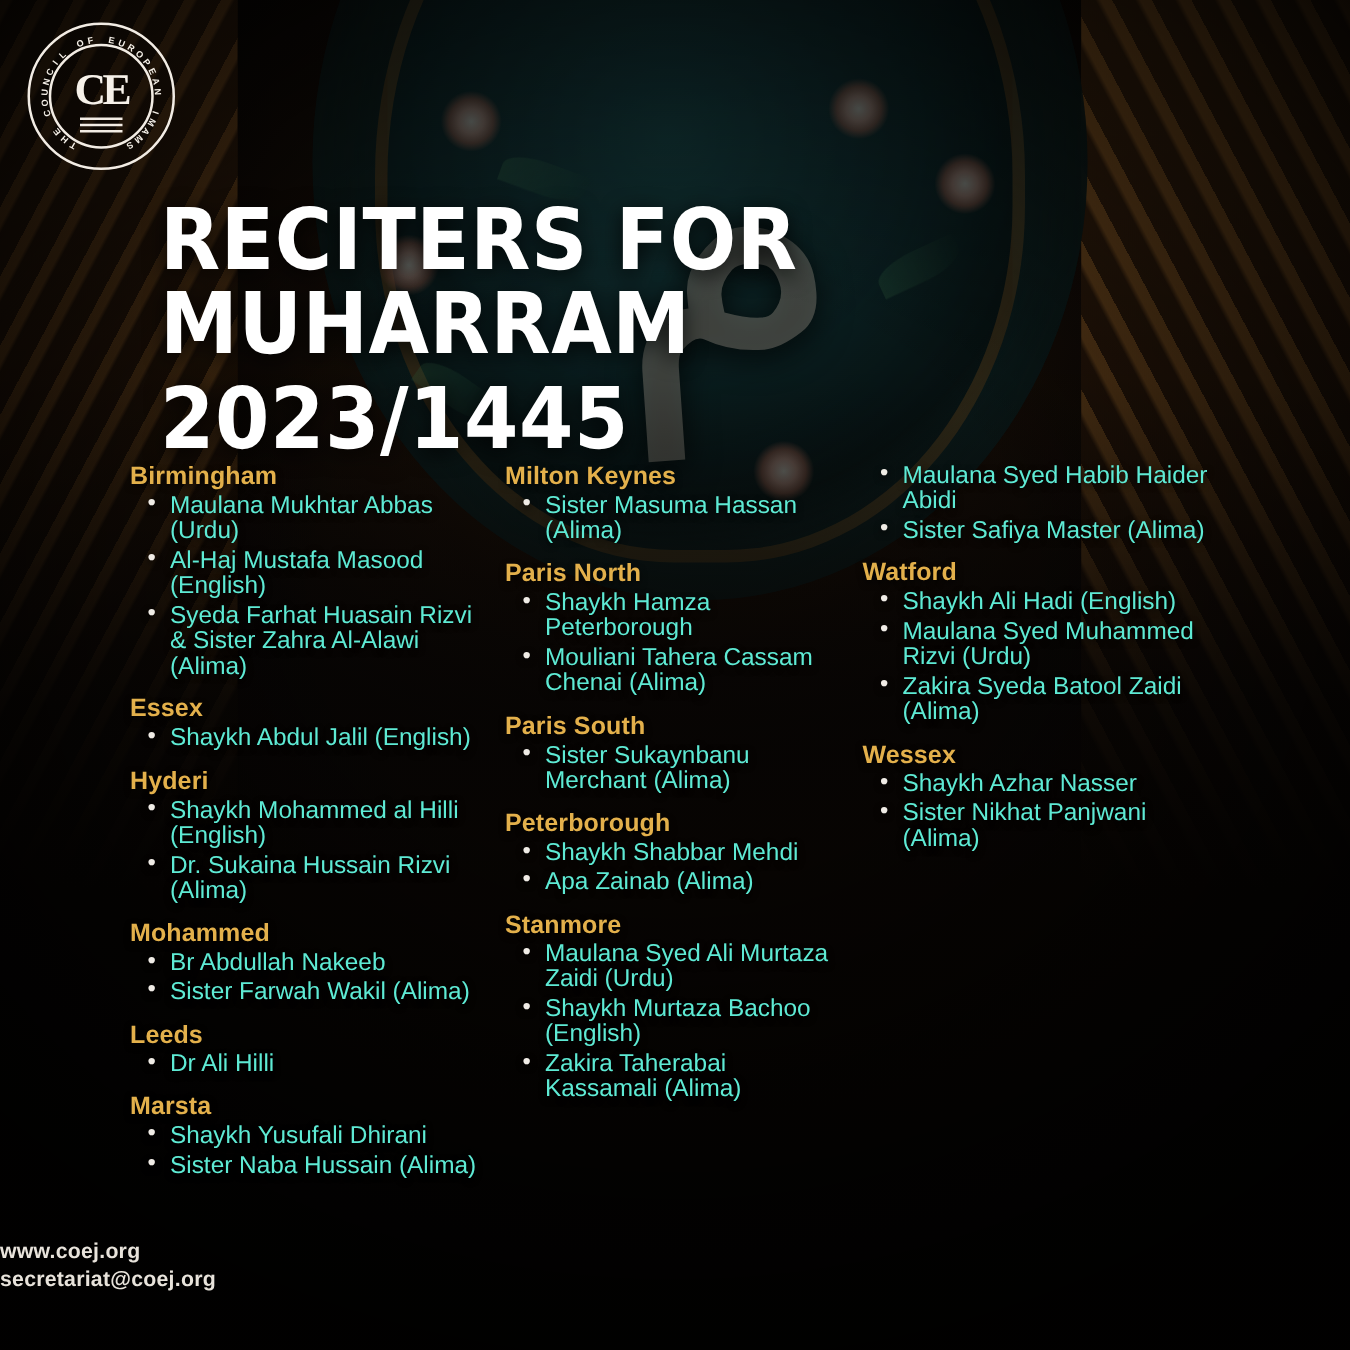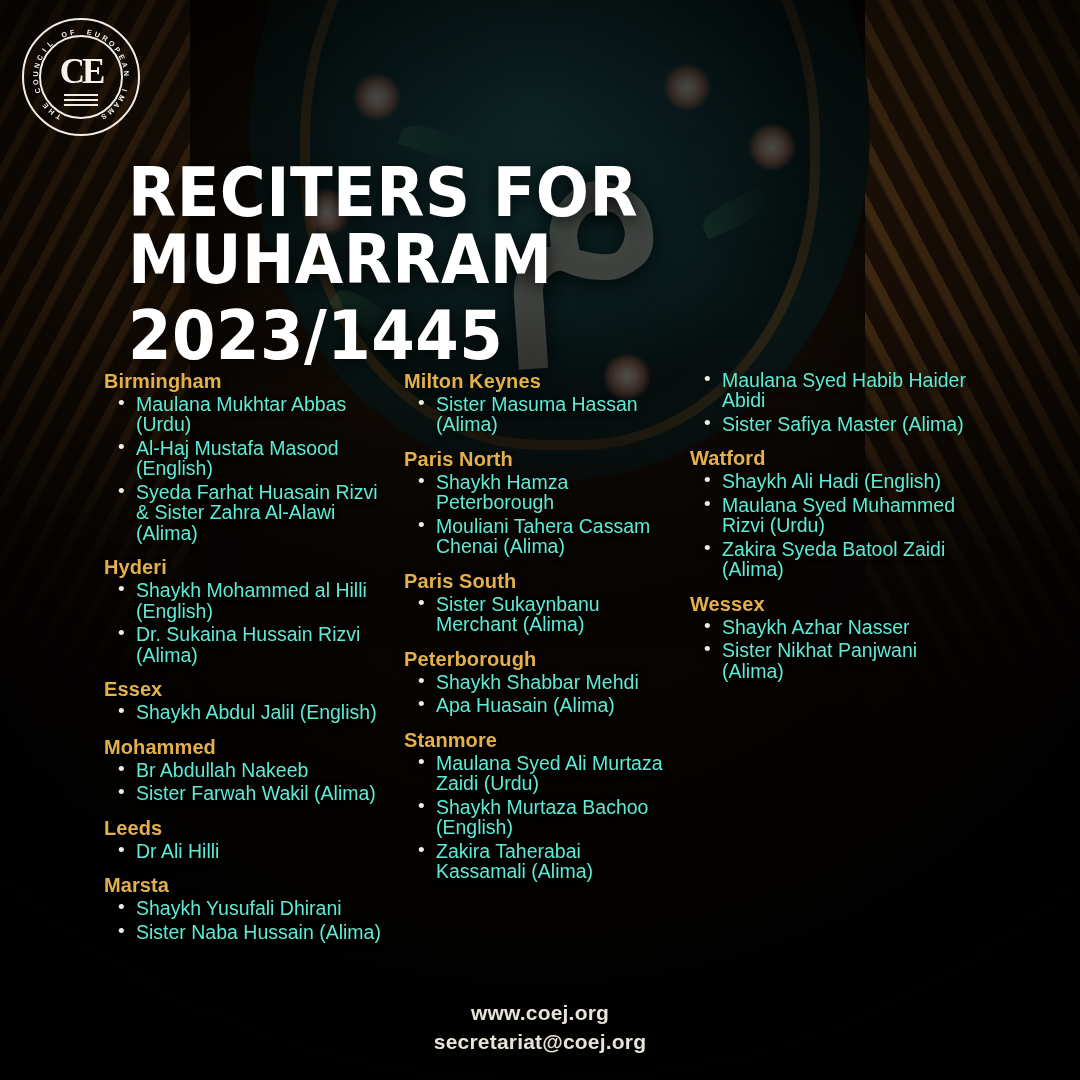--- a/index.html
+++ b/index.html
@@ -227,24 +227,24 @@
     content: "•";
     position: absolute;
     left: 0; top: -1px;
     color: #f0ece6;
     font-size: 19px;
   }
 
   
   .footer {
     position: absolute;
-    left: 0; right: 0; bottom: 24px;
-    text-align: center;
+    left: 0; right: 0; bottom: 44px;
+    text-align: left;
     color: #e8e3db;
-    font-size: 21px;
+    font-size: 17px;
     line-height: 1.35;
     font-weight: bold;
     letter-spacing: 0.2px;
     z-index: 6;
   }
 </style>
 </head>
 <body>
 
 <div id="poster">
@@ -320,33 +320,33 @@
       <div class="col c1">
         <div class="group">
           <div class="city">Birmingham</div>
           <ul class="reciters">
             <li>Maulana Mukhtar Abbas (Urdu)</li>
             <li>Al-Haj Mustafa Masood (English)</li>
             <li>Syeda Farhat Huasain Rizvi &amp; Sister Zahra Al-Alawi (Alima)</li>
           </ul>
         </div>
         <div class="group">
+          <div class="city">Essex</div>
+          <ul class="reciters">
+            <li>Shaykh Abdul Jalil (English)</li>
+          </ul>
+        </div>
+        <div class="group">
           <div class="city">Hyderi</div>
           <ul class="reciters">
             <li>Shaykh Mohammed al Hilli (English)</li>
             <li>Dr. Sukaina Hussain Rizvi (Alima)</li>
           </ul>
         </div>
         <div class="group">
-          <div class="city">Essex</div>
-          <ul class="reciters">
-            <li>Shaykh Abdul Jalil (English)</li>
-          </ul>
-        </div>
-        <div class="group">
           <div class="city">Mohammed</div>
           <ul class="reciters">
             <li>Br Abdullah Nakeeb</li>
             <li>Sister Farwah Wakil (Alima)</li>
           </ul>
         </div>
         <div class="group">
           <div class="city">Leeds</div>
           <ul class="reciters">
             <li>Dr Ali Hilli</li>
@@ -377,21 +377,21 @@
         <div class="group">
           <div class="city">Paris South</div>
           <ul class="reciters">
             <li>Sister Sukaynbanu Merchant (Alima)</li>
           </ul>
         </div>
         <div class="group">
           <div class="city">Peterborough</div>
           <ul class="reciters">
             <li>Shaykh Shabbar Mehdi</li>
-            <li>Apa Huasain (Alima)</li>
+            <li>Apa Zainab (Alima)</li>
           </ul>
         </div>
         <div class="group">
           <div class="city">Stanmore</div>
           <ul class="reciters">
             <li>Maulana Syed Ali Murtaza Zaidi (Urdu)</li>
             <li>Shaykh Murtaza Bachoo (English)</li>
             <li>Zakira Taherabai Kassamali (Alima)</li>
           </ul>
         </div>

